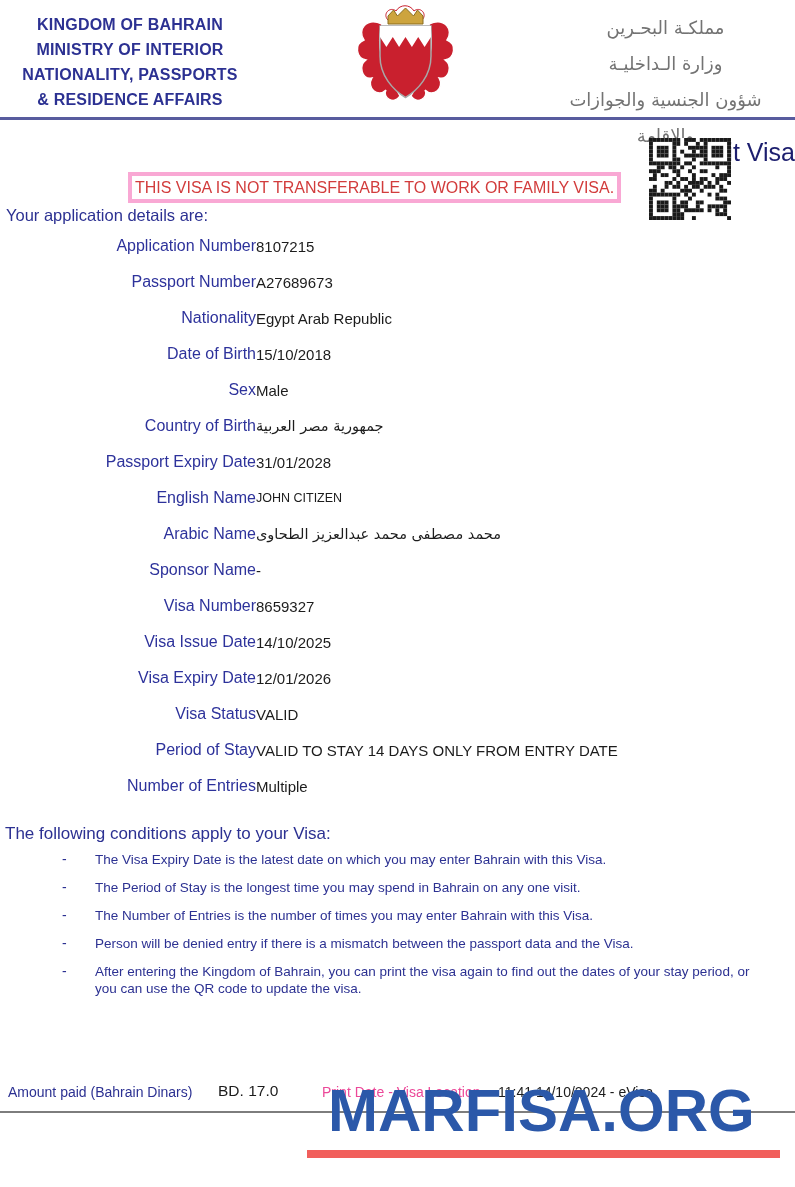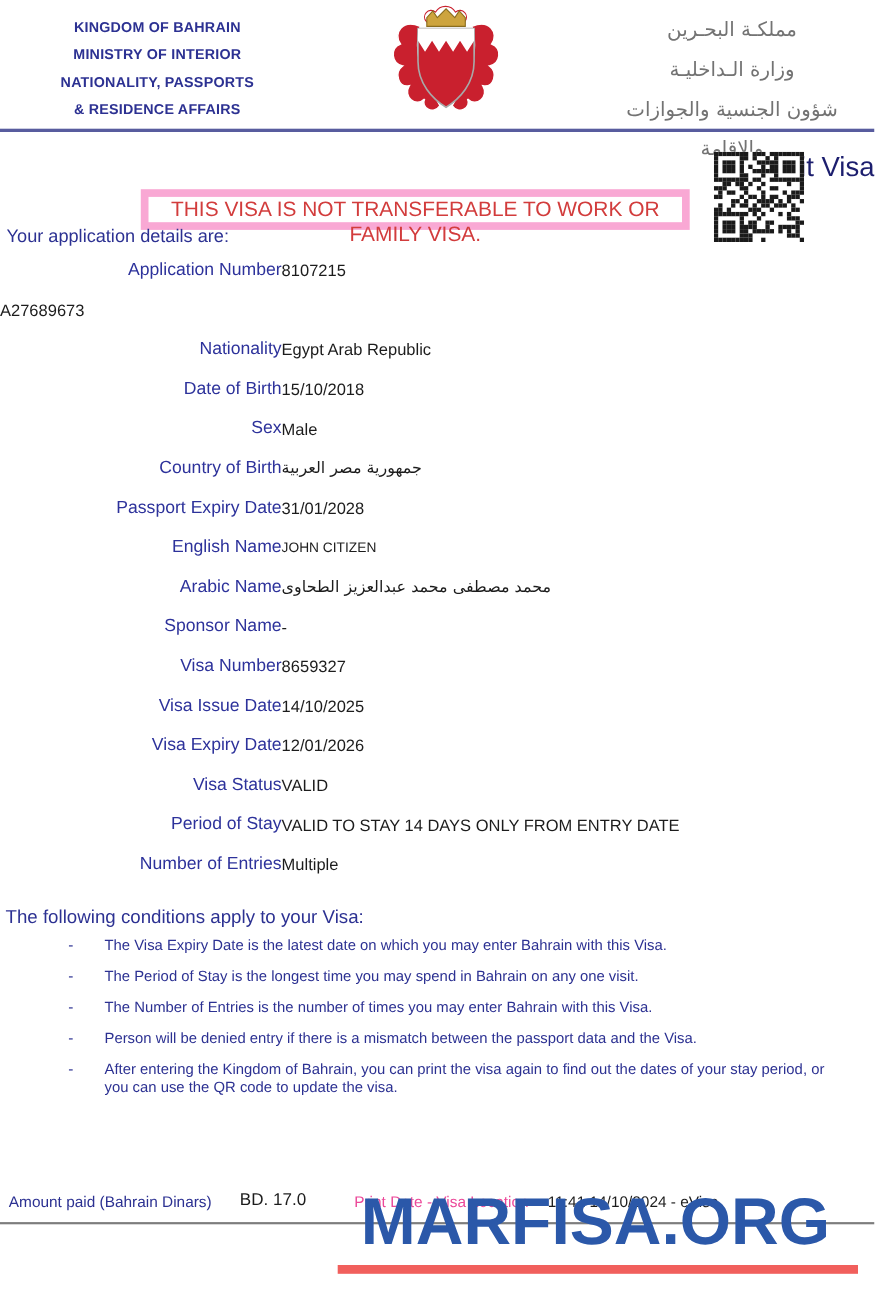--- a/index.html
+++ b/index.html
@@ -3,35 +3,35 @@
 <meta charset="utf-8">
 <style>
   html,body{margin:0;padding:0;}
   body{
     width:795px;height:1187px;position:relative;background:#ffffff;
     font-family:"Liberation Sans",sans-serif;overflow:hidden;color:#1c1c1c;
   }
   .abs{position:absolute;}
   
   .ministry{
-    left:17px;top:12px;width:252px;text-align:center;
-    color:#2c3192;font-weight:bold;font-size:13px;line-height:25px;letter-spacing:.2px;
+    left:4px;top:12px;width:252px;text-align:center;
+    color:#2c3192;font-weight:bold;font-size:16px;line-height:25px;letter-spacing:.2px;
   }
   .emblem{left:352px;top:4px;width:107px;height:105px;}
   .arabic-header{
     right:2px;top:10px;width:255px;text-align:center;color:#737373;
     font-family:"DejaVu Sans",sans-serif;font-size:18px;line-height:36px;direction:rtl;
   }
   .header-rule{left:0;top:117px;width:795px;height:3px;background:#585c9e;}
   
   .title{left:0;top:138px;width:795px;padding-left:20px;box-sizing:border-box;
     text-align:right;font-size:25px;color:#1c1e6e;}
   .notice-box{
-    left:128px;top:172px;width:485px;height:23px;border:7px solid #f9a8d4;
-    color:#d23c3c;font-size:19px;text-align:center;line-height:23px;
+    left:128px;top:172px;width:485px;height:23px;border:4px solid #f9a8d4;
+    color:#d23c3c;font-size:16px;text-align:center;line-height:23px;
   }
   .qr{left:649px;top:138px;width:82px;height:82px;background:#fff;}
   
   .details-heading{left:6px;top:206px;font-size:16.5px;color:#2c3192;}
   .fields{left:0;top:228px;width:781px;}
   .row{display:flex;height:36px;align-items:center;}
   .row .label{width:256px;text-align:right;color:#2d329b;font-size:16px;flex:none;}
   .row .value{font-size:15px;color:#1c1c1c;}
   .row .value.small{font-size:12.5px;}
   .row .value.arabic{font-family:"DejaVu Sans",sans-serif;direction:rtl;font-size:14.5px;}
@@ -328,20 +328,21 @@
 </div>
 
 <div class="abs details-heading">Your application details are:</div>
 
 <div class="abs fields">
   <div class="row">
     <div class="label">Application Number</div>
     <div class="value">8107215</div>
   </div>
   <div class="row">
+    <div class="label">Passport Number</div>
     <div class="value">A27689673</div>
   </div>
   <div class="row">
     <div class="label">Nationality</div>
     <div class="value">Egypt Arab Republic</div>
   </div>
   <div class="row">
     <div class="label">Date of Birth</div>
     <div class="value">15/10/2018</div>
   </div>

